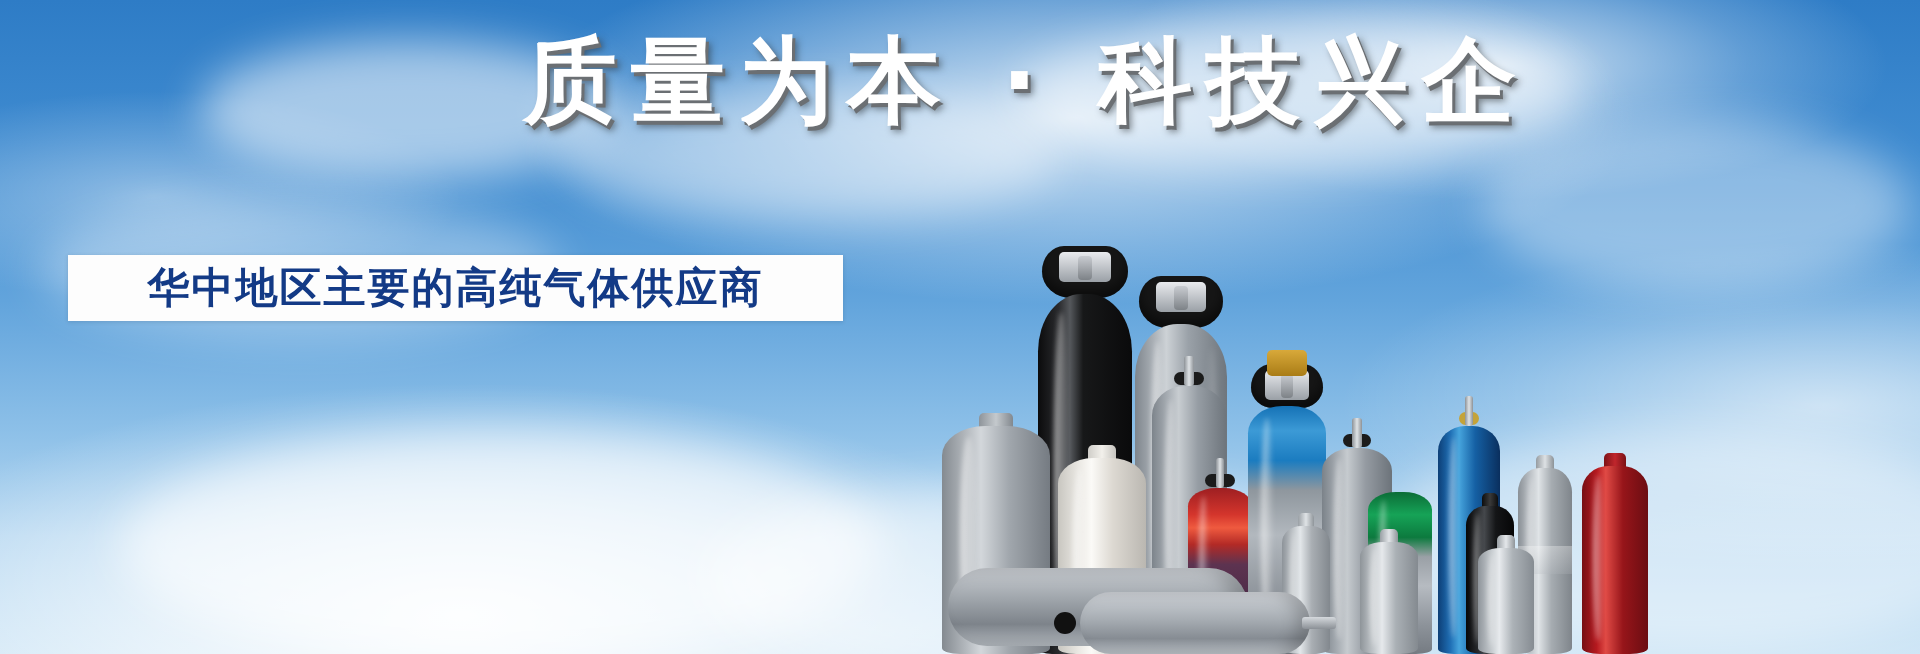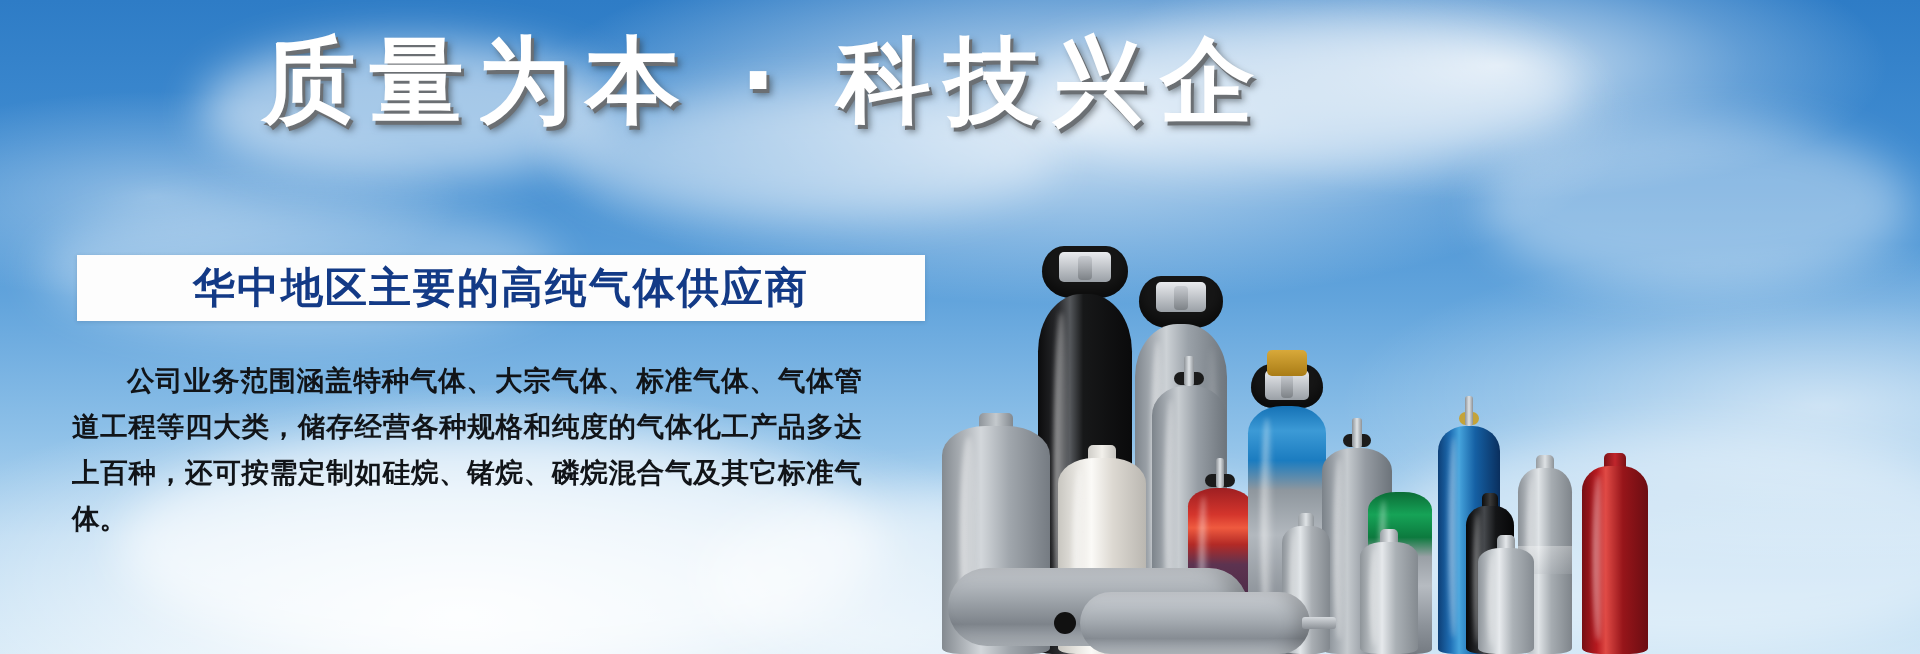--- a/index.html
+++ b/index.html
@@ -15,34 +15,34 @@
       radial-gradient(ellipse 780px 260px at 56% 18%, rgba(255,255,255,.80) 0%, rgba(255,255,255,.30) 45%, rgba(255,255,255,0) 72%),
       radial-gradient(ellipse 520px 180px at 78% 10%, rgba(255,255,255,.75) 0%, rgba(255,255,255,.22) 48%, rgba(255,255,255,0) 75%),
       radial-gradient(ellipse 620px 210px at 95% 62%, rgba(255,255,255,.60) 0%, rgba(255,255,255,.18) 50%, rgba(255,255,255,0) 78%),
       radial-gradient(ellipse 440px 150px at 8% 30%, rgba(255,255,255,.38) 0%, rgba(255,255,255,0) 70%),
       linear-gradient(180deg,#2e7cc6 0%, #3f8bd0 22%, #62a4dc 46%, #8dc0e8 66%, #b7d8f1 82%, #cfe6f6 100%);
   }
   .cloudwisp{ position:absolute; border-radius:50%; filter:blur(22px); pointer-events:none; }
 
   
   #headline{
-    position:absolute; left:0; top:18px; width:1530px; text-align:center;
+    position:absolute; left:0; top:18px; width:1530px; text-align:right;
     font-family:"DejaVu Sans", sans-serif;
     font-weight:700; font-size:94px; letter-spacing:14px; color:#ffffff;
     text-shadow: 3px 4px 0 #6b6f73, 5px 6px 7px rgba(40,45,50,.55);
     white-space:nowrap;
   }
   #subhead{
     position:absolute; left:0; top:132px; width:1530px; text-align:center;
     font-family:"Liberation Serif", "DejaVu Serif", serif;
     font-weight:700; font-size:33px; letter-spacing:.5px; color:#16181c;
     white-space:nowrap;
   }
   #slogan-box{
-    position:absolute; left:77px; top:255px; width:848px; height:66px;
+    position:absolute; left:68px; top:255px; width:775px; height:66px;
     background:#fdfdfd; display:flex; align-items:center; justify-content:center;
     box-shadow:0 1px 4px rgba(20,50,80,.18);
   }
   #slogan-text{
     font-family:"DejaVu Sans", sans-serif; font-weight:700;
     font-size:42px; letter-spacing:2px; color:#133a86; white-space:nowrap;
   }
   #body-copy{
     position:absolute; left:72px; top:358px; width:790px;
     font-family:"Liberation Serif","DejaVu Serif", serif;
@@ -265,15 +265,14 @@
       <div class="tank-valve"></div>
     </div>
   </div>
 
   <div id="headline">质量为本 · 科技兴企</div>
 
   <div id="slogan-box">
     <span id="slogan-text">华中地区主要的高纯气体供应商</span>
   </div>
 
-  <p id="body-copy">公司业务范围涵盖特种气体、大宗气体、标准气体、气体管道工程等四大类，储存经营各种规格和纯度的气体化工产品多达上百种，还可按需定制如硅烷、锗烷、磷烷混合气及其它标准气体。</p>
 
 </div>
 
 </body></html>

